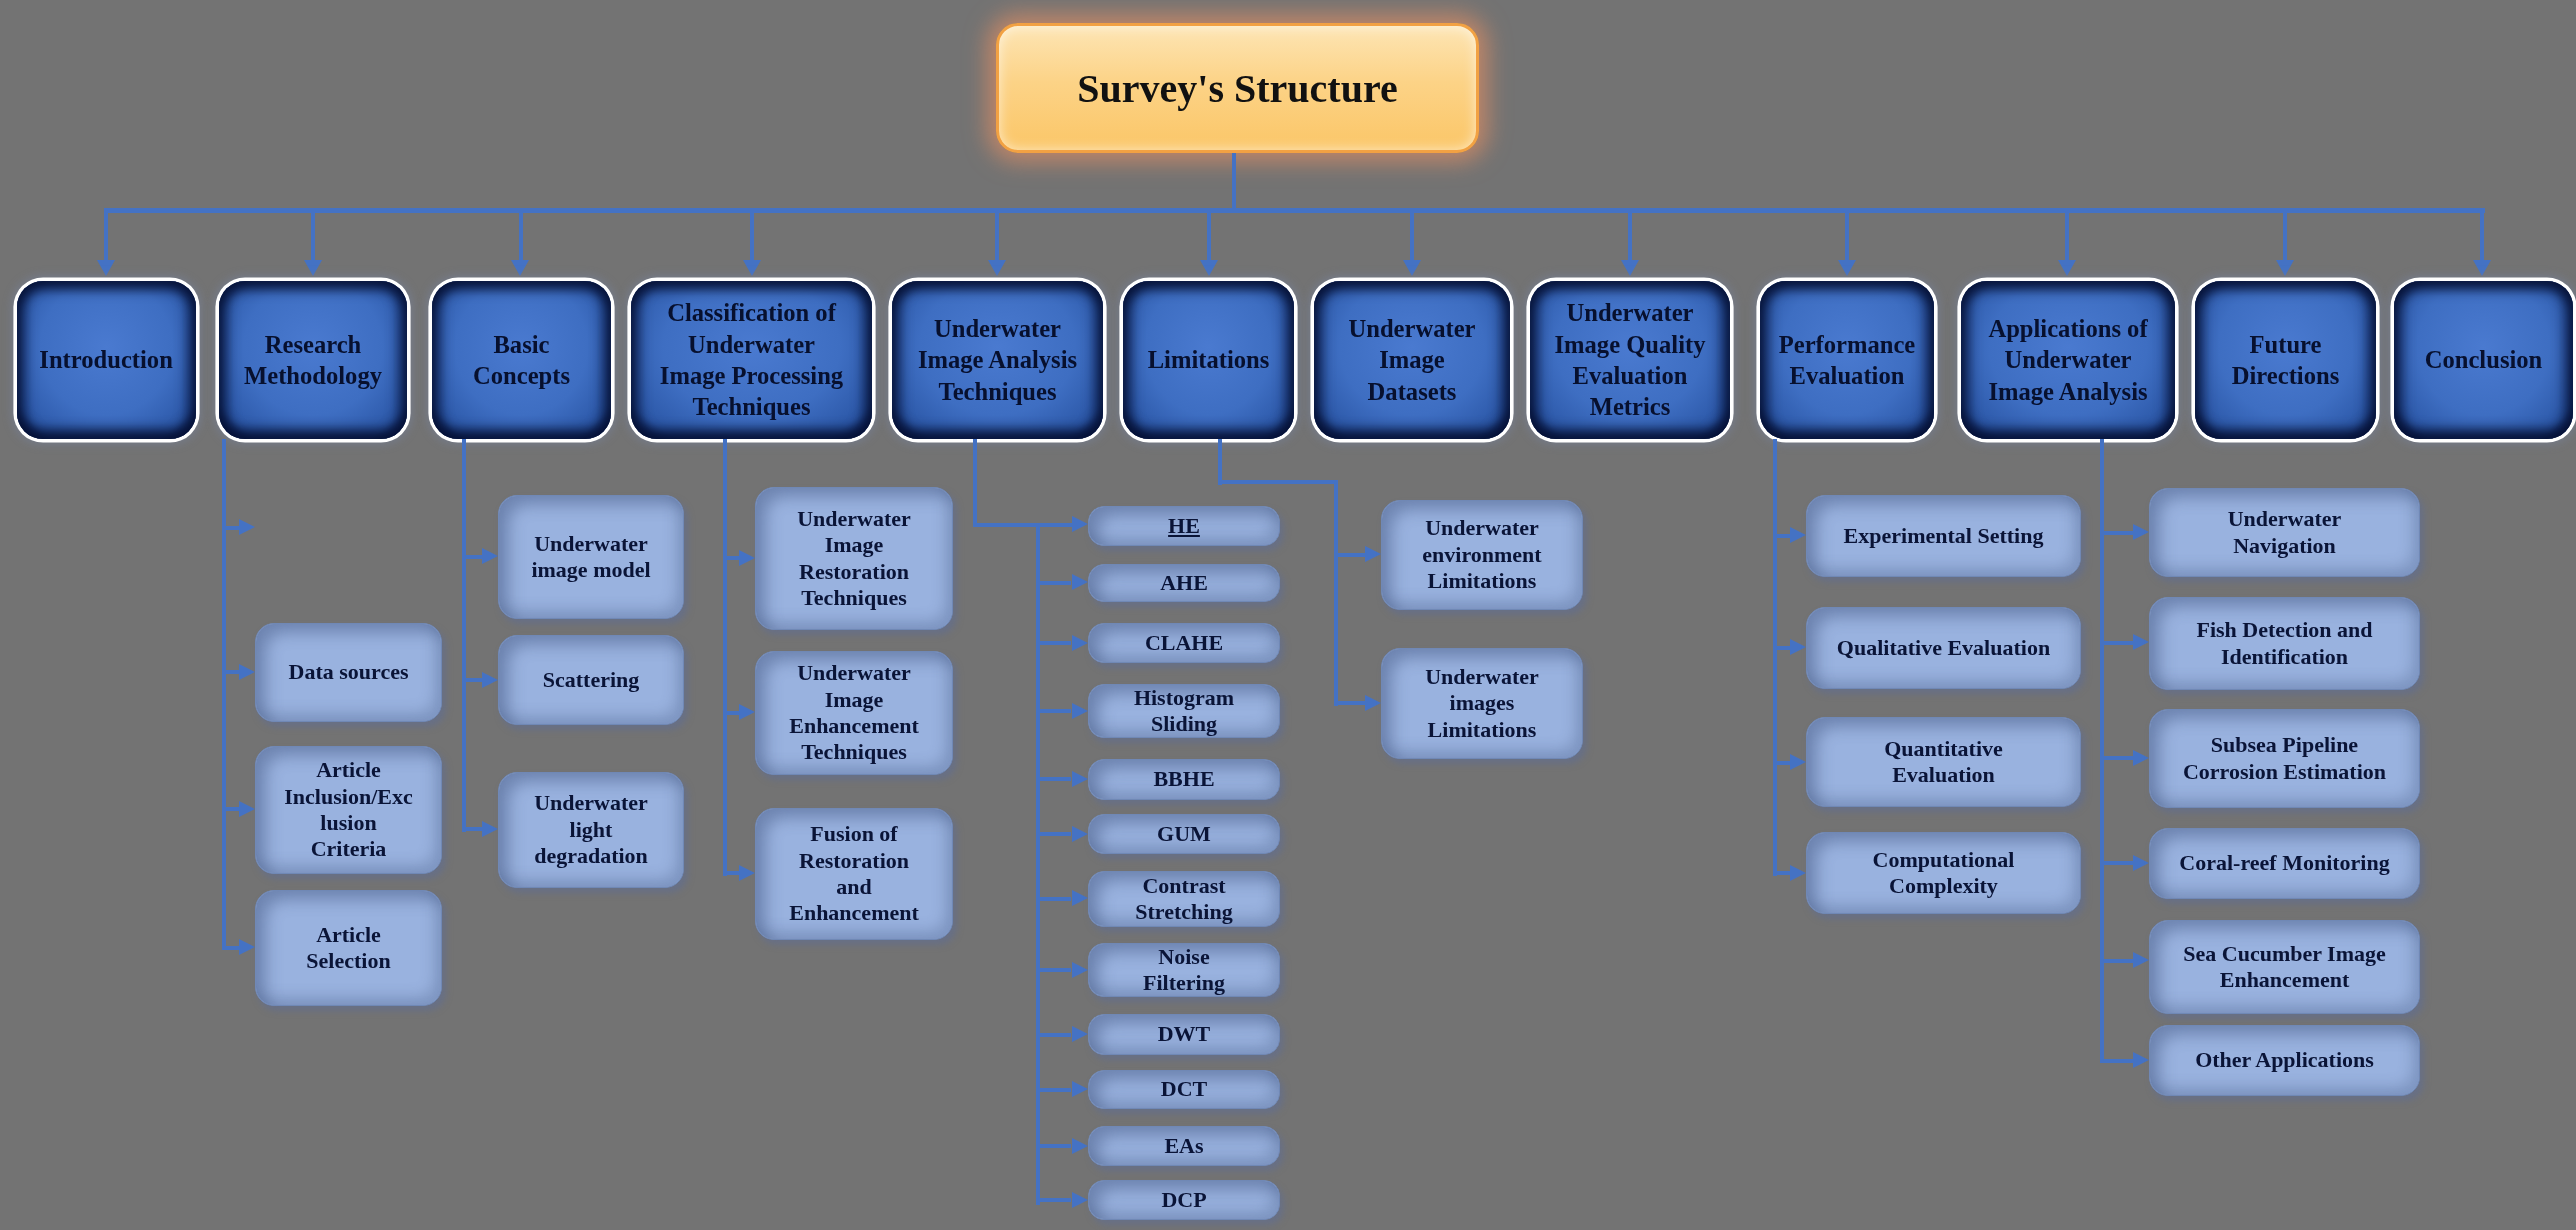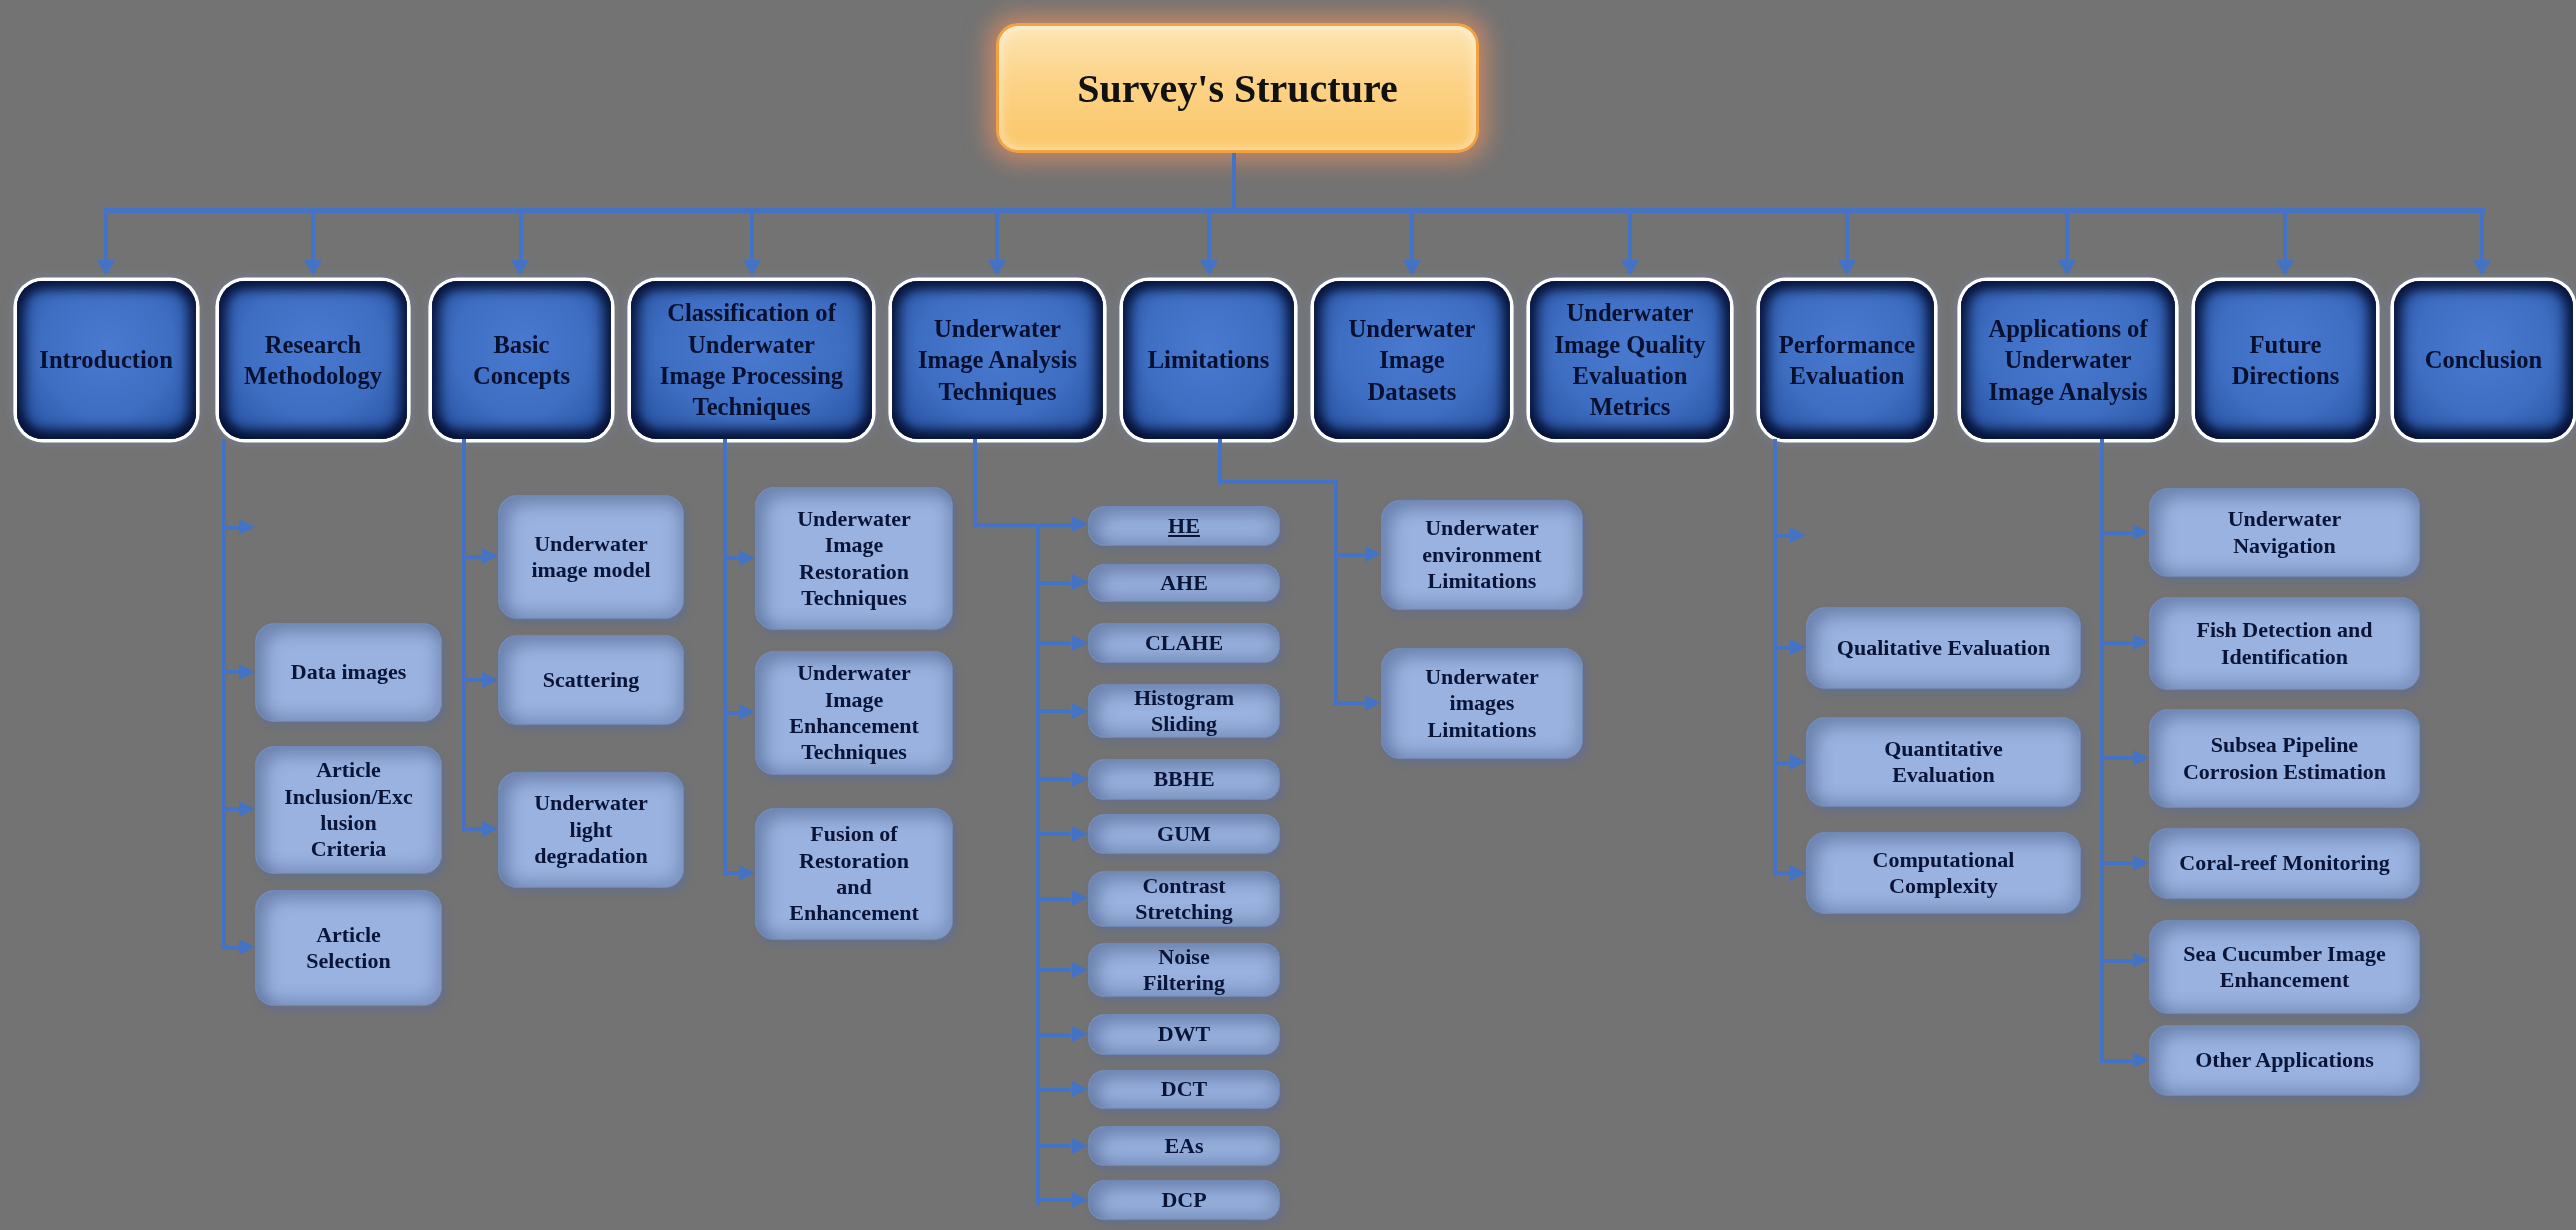--- a/index.html
+++ b/index.html
@@ -101,21 +101,21 @@
 
   <div class="v" style="left:222px;top:439px;width:4.3px;height:511px;"></div>
   <div class="h" style="left:222px;top:526px;width:19px;height:4.3px;"></div>
     <div class="ar" style="left:239px;top:519px;"></div>
   <div class="h" style="left:222px;top:670px;width:19px;height:4.3px;"></div>
     <div class="ar" style="left:239px;top:664px;"></div>
   <div class="h" style="left:222px;top:807px;width:19px;height:4.3px;"></div>
     <div class="ar" style="left:239px;top:801px;"></div>
   <div class="h" style="left:222px;top:946px;width:19px;height:4.3px;"></div>
     <div class="ar" style="left:239px;top:939px;"></div>
-  <div class="l2" style="left:255px;top:623px;width:187px;height:99px;">Data images</div>
+  <div class="l2" style="left:255px;top:623px;width:187px;height:99px;">Data sources</div>
   <div class="l2" style="left:255px;top:746px;width:187px;height:128px;">Article
 Inclusion/Exc
 lusion
 Criteria</div>
   <div class="l2" style="left:255px;top:890px;width:187px;height:116px;">Article
 Selection</div>
 
   <div class="v" style="left:462px;top:439px;width:4.3px;height:393px;"></div>
   <div class="h" style="left:462px;top:555px;width:20px;height:4.3px;"></div>
     <div class="ar" style="left:482px;top:548px;"></div>
@@ -208,20 +208,21 @@
 
   <div class="v" style="left:1773px;top:439px;width:4.3px;height:437px;"></div>
   <div class="h" style="left:1773px;top:534px;width:16.6px;height:4.3px;"></div>
     <div class="ar" style="left:1790px;top:527px;"></div>
   <div class="h" style="left:1773px;top:646px;width:16.6px;height:4.3px;"></div>
     <div class="ar" style="left:1790px;top:639px;"></div>
   <div class="h" style="left:1773px;top:761px;width:16.6px;height:4.3px;"></div>
     <div class="ar" style="left:1790px;top:754px;"></div>
   <div class="h" style="left:1773px;top:871px;width:16.6px;height:4.3px;"></div>
     <div class="ar" style="left:1790px;top:865px;"></div>
+  <div class="l2" style="left:1806px;top:495px;width:275px;height:82px;">Experimental Setting</div>
   <div class="l2" style="left:1806px;top:607px;width:275px;height:82px;">Qualitative Evaluation</div>
   <div class="l2" style="left:1806px;top:717px;width:275px;height:90px;">Quantitative
 Evaluation</div>
   <div class="l2" style="left:1806px;top:832px;width:275px;height:82px;">Computational
 Complexity</div>
 
   <div class="v" style="left:2100px;top:439px;width:4.3px;height:624px;"></div>
   <div class="h" style="left:2100px;top:531px;width:33px;height:4.3px;"></div>
     <div class="ar" style="left:2133px;top:524px;"></div>
   <div class="h" style="left:2100px;top:641px;width:33px;height:4.3px;"></div>

